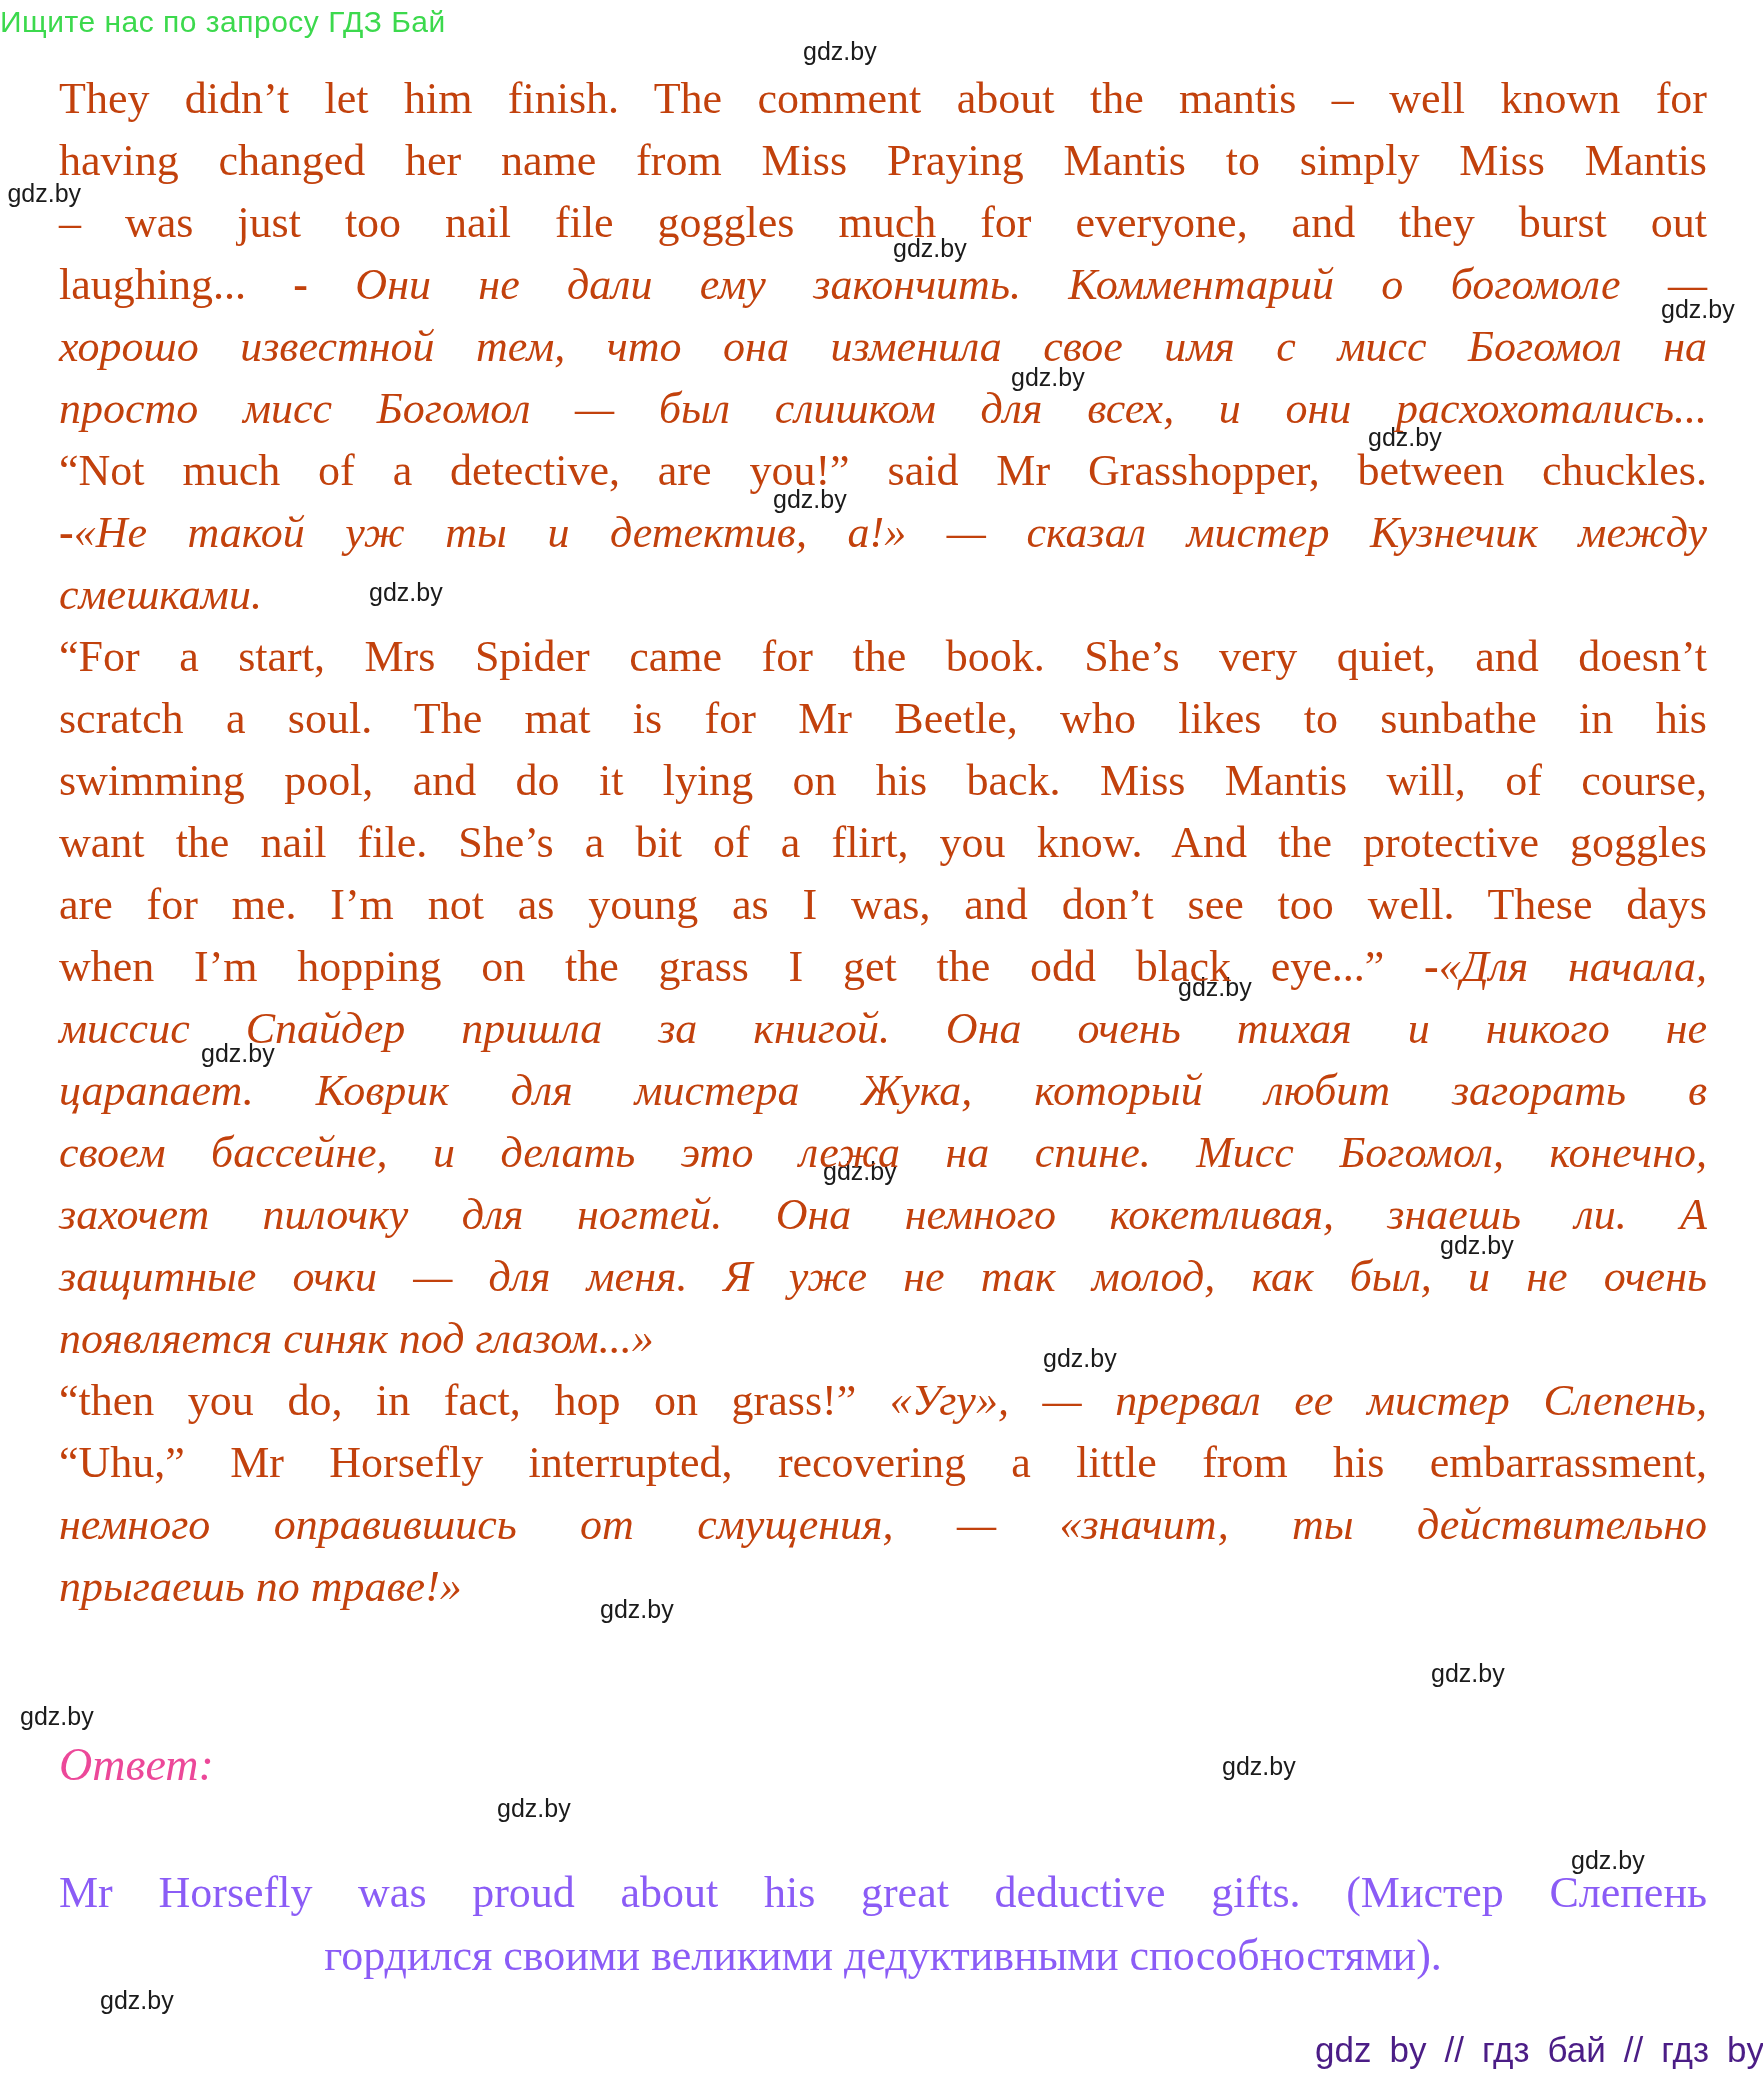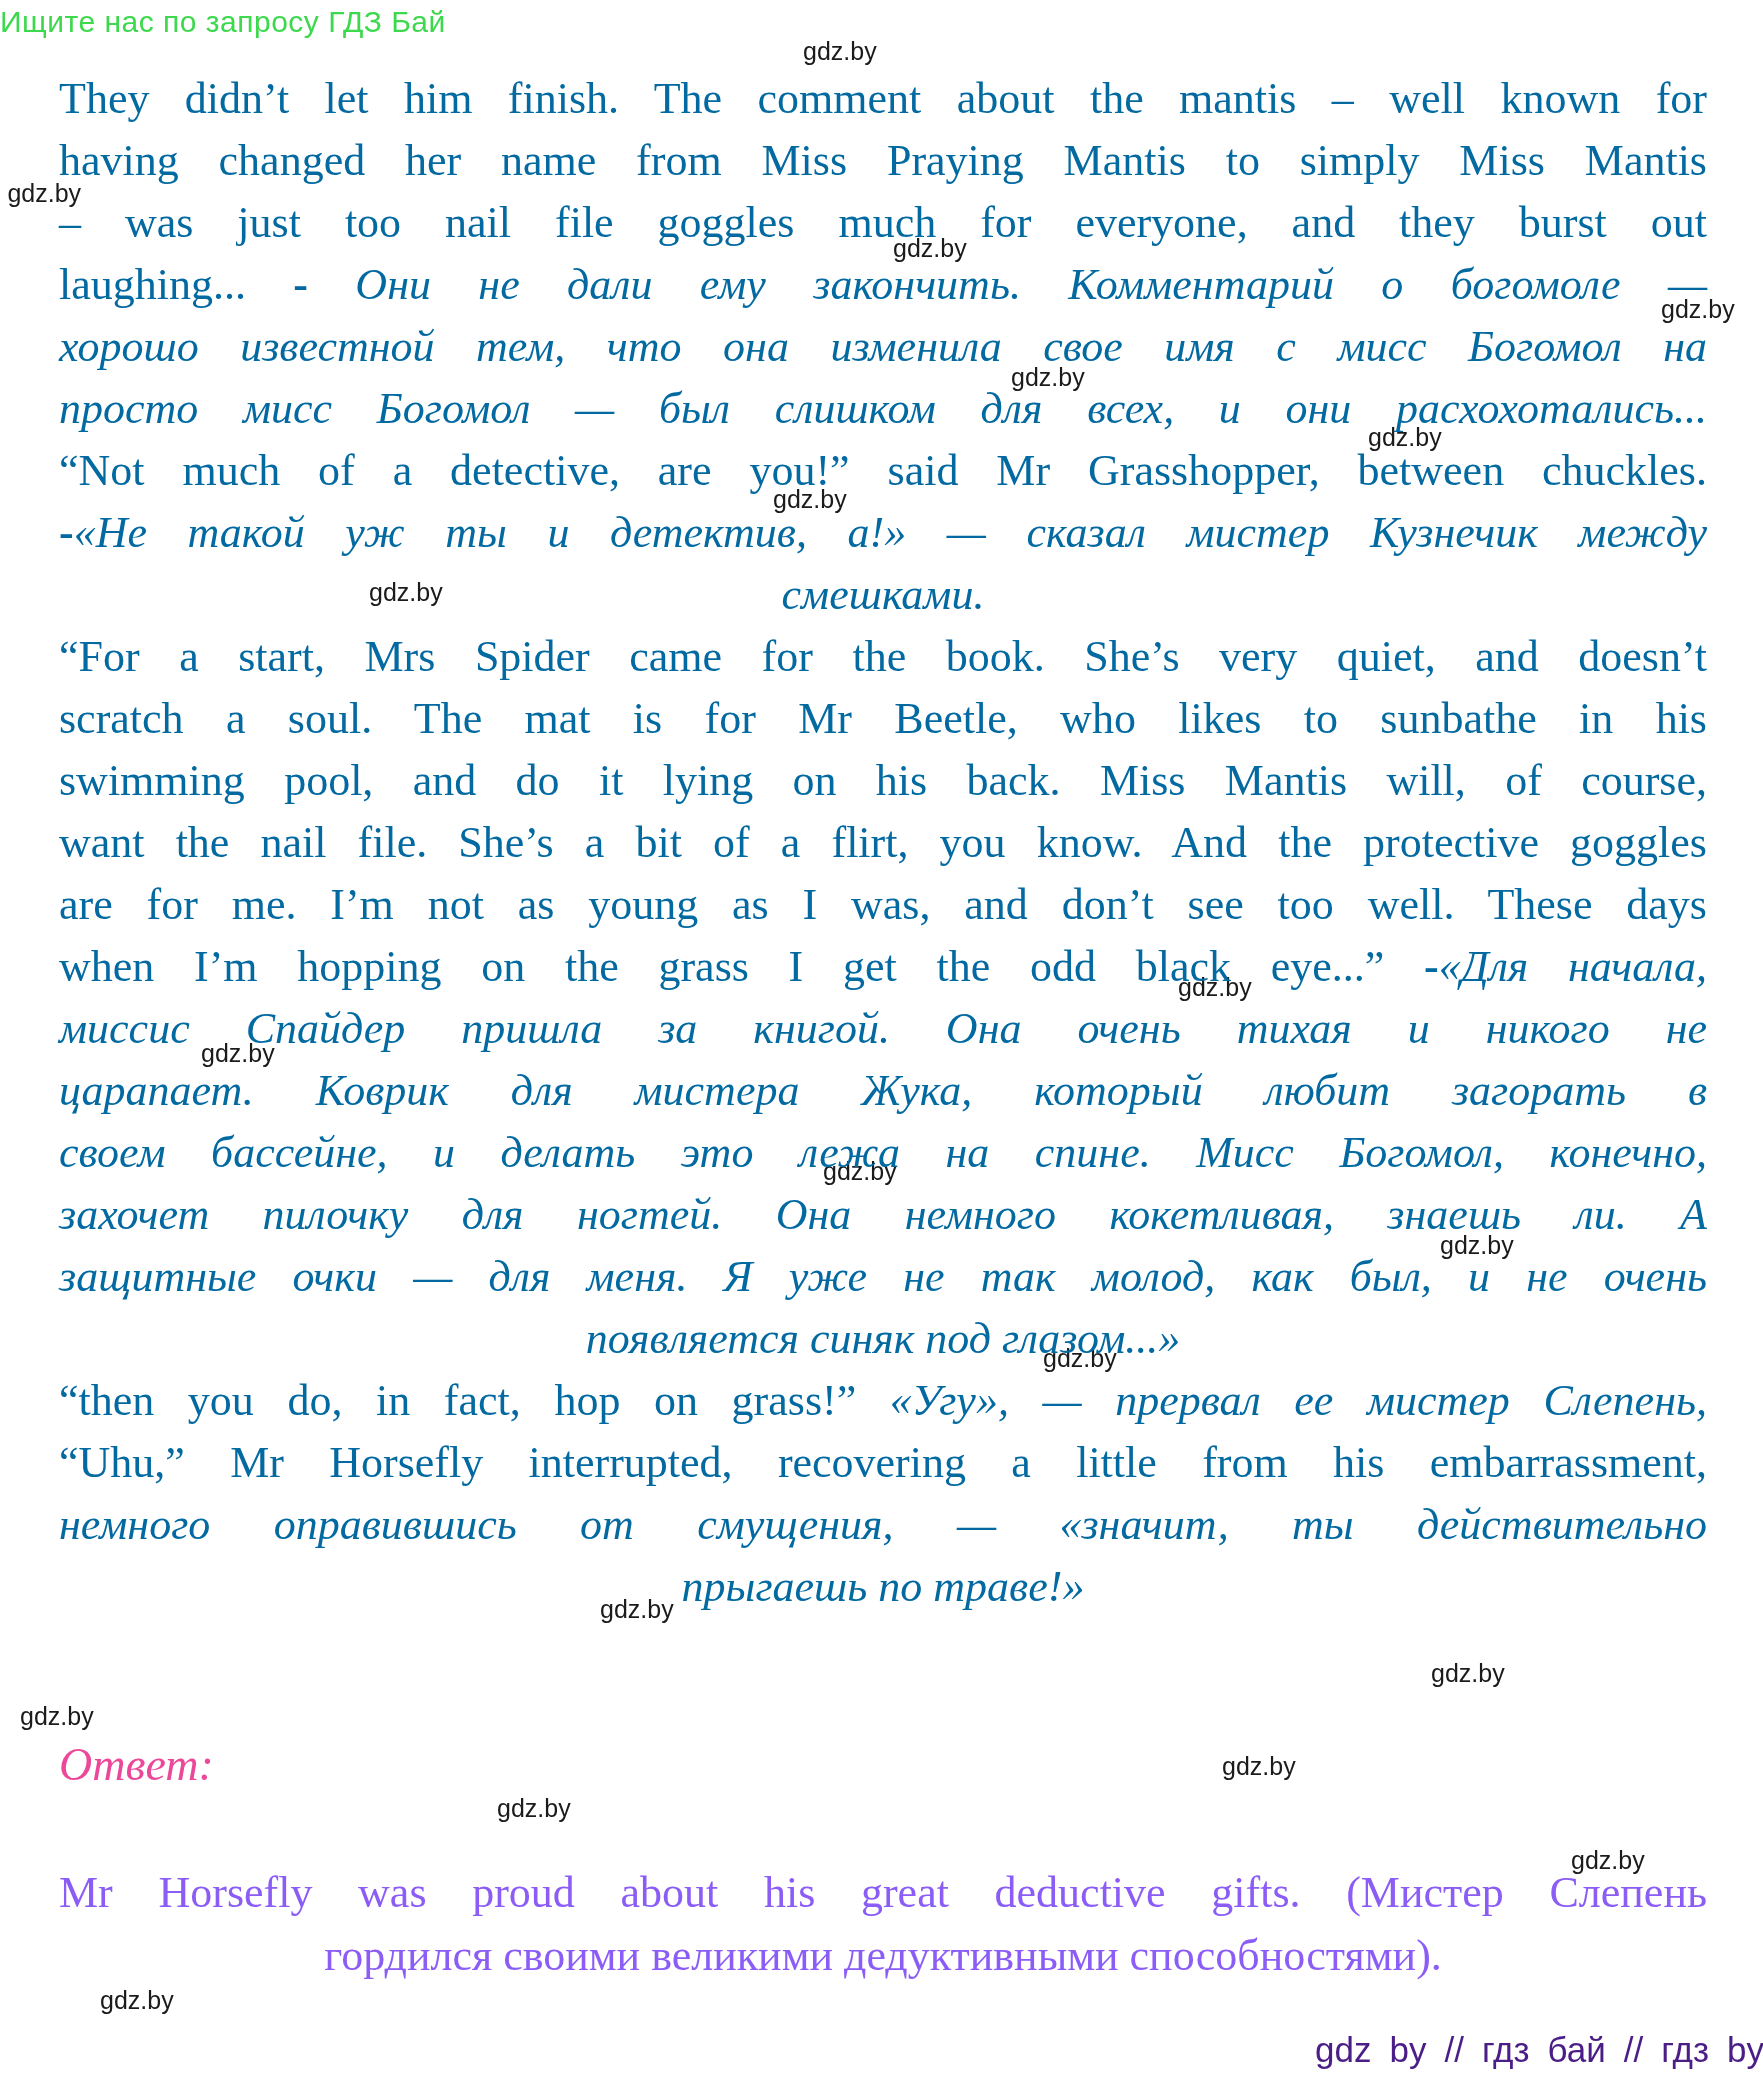--- a/index.html
+++ b/index.html
@@ -19,28 +19,28 @@
     white-space:nowrap;
   }
   .wm {
     position:absolute;
     font-family:"Liberation Sans", sans-serif;
     font-size:25px; color:#1b1b1b;
     white-space:nowrap; line-height:1;
   }
   .body-lines {
     position:absolute; left:59px; top:68px; width:1648px;
-    color:#0369a1;
+    color:#c2410c;
   }
   .bl {
     height:62px; line-height:62px;
     font-size:44px;
   }
   .bl.j { text-align:justify; text-align-last:justify; }
-  .bl.l { text-align:center; }
+  .bl.l { text-align:left; }
   .seg-i { font-style:italic; }
   .seg-b { font-weight:bold; }
   .answer {
     position:absolute; left:59px; top:1737px;
     font-size:46px; line-height:55px; color:#ec4899;font-style:italic;
   }
   .final-lines {
     position:absolute; left:59px; top:1861px; width:1648px; color:#8b5cf6;
   }
   .fl { height:63px; line-height:63px; font-size:44px; }

